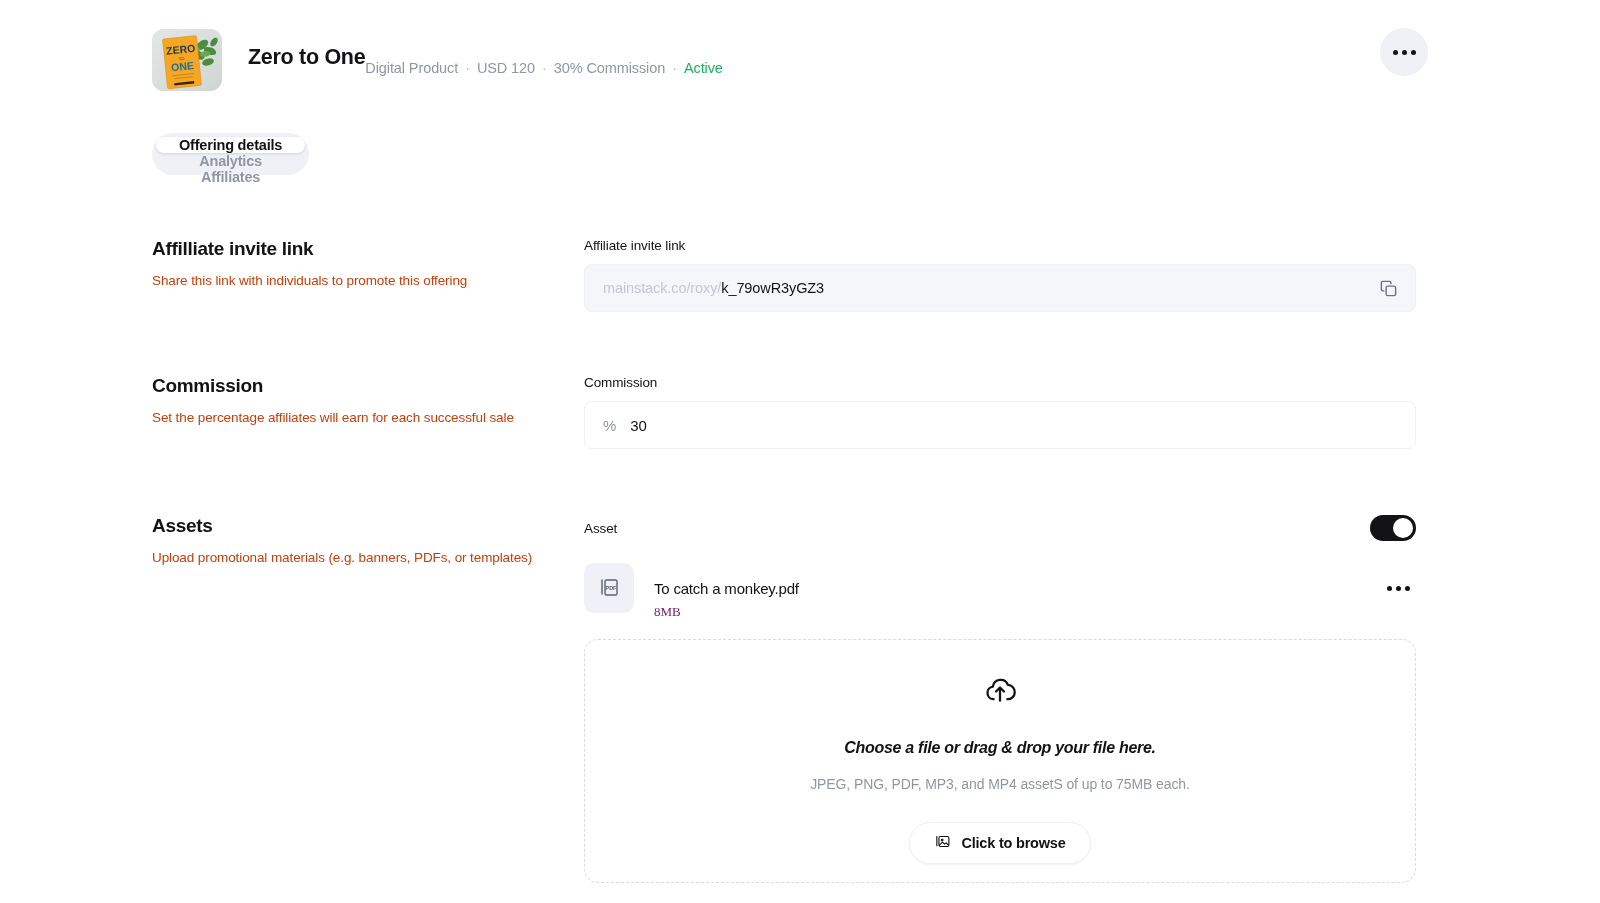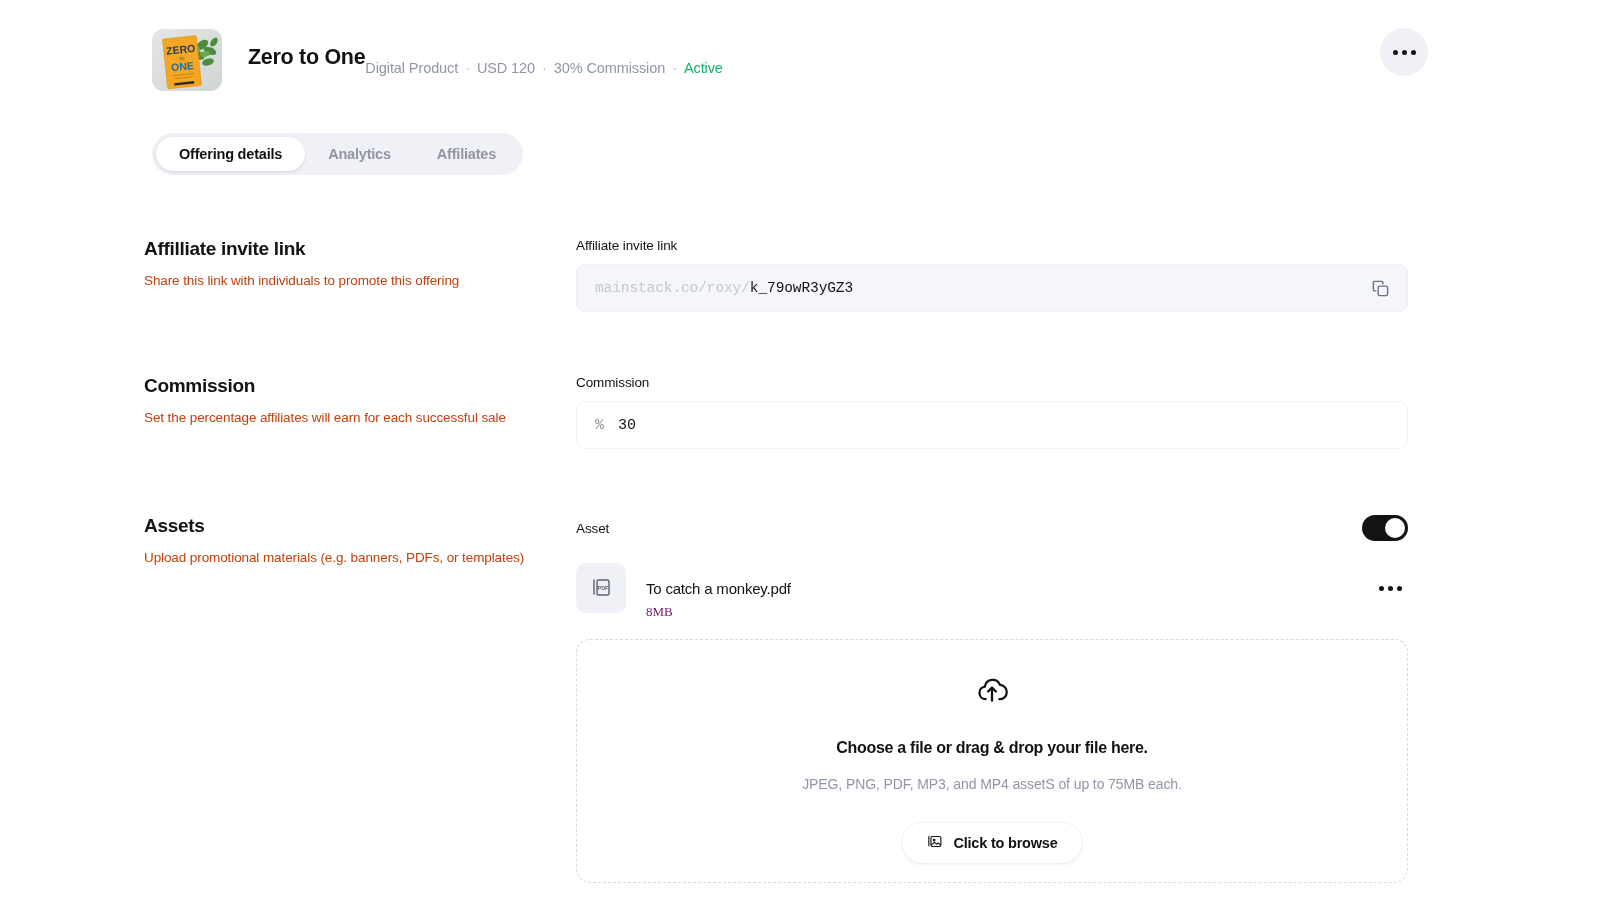--- a/index.html
+++ b/index.html
@@ -94,20 +94,21 @@
   .tabs {
     position: absolute;
     top: 133px;
     left: 152px;
     height: 42px;
     background: #eff1f6;
     border-radius: 100px;
     padding: 4px;
     display: flex;
     align-items: center;
+    flex-direction: column;
   }
   .tab {
     height: 34px;
     padding: 0 23px;
     border-radius: 100px;
     display: flex;
     align-items: center;
     font-size: 14.5px;
     color: #9097a3;
     font-weight: bold;
@@ -117,21 +118,21 @@
   }
   .tab.active {
     background: #ffffff;
     color: #131316;
     box-shadow: 0 1px 3px rgba(14,20,34,0.12);
   }
 
   
   .section {
     position: absolute;
-    left: 144px;
+    left: 152px;
     right: 0;
   }
   .sec-left { position: absolute; left: 0; top: 0; width: 400px; }
   .sec-title {
     font-size: 19px;
     font-weight: bold;
     color: #131316;
     letter-spacing: -0.3px;
   }
   .sec-sub {
@@ -154,21 +155,20 @@
 
   .input-box {
     height: 48px;
     border-radius: 8px;
     border: 1px solid #eff1f6;
     display: flex;
     align-items: center;
     padding: 12px 18px;
     font-size: 14.5px;
     position: relative;
-    font-family: Liberation Mono, monospace;
   }
   .input-box.filled { background: #f5f6fa; border-color: #f0f1f5; }
 
   .link-prefix { color: #c3c7d0; letter-spacing: -0.1px; }
   .link-suffix { color: #131316; letter-spacing: -0.1px; font-weight: 500; }
 
   .copy-btn {
     position: absolute;
     right: 16px;
     top: 50%;
@@ -259,20 +259,21 @@
     align-items: center;
     padding-top: 33px;
     cursor: pointer;
   }
   .dz-title {
     margin-top: 28px;
     font-size: 16px;
     font-weight: bold;
     color: #131316;
     letter-spacing: -0.3px;
+    font-style: italic;
   }
   .dz-sub {
     margin-top: 19px;
     font-size: 14px;
     color: #9097a3;
     letter-spacing: -0.1px;
   }
   .browse-btn {
     margin-top: 30px;
     height: 42px;

